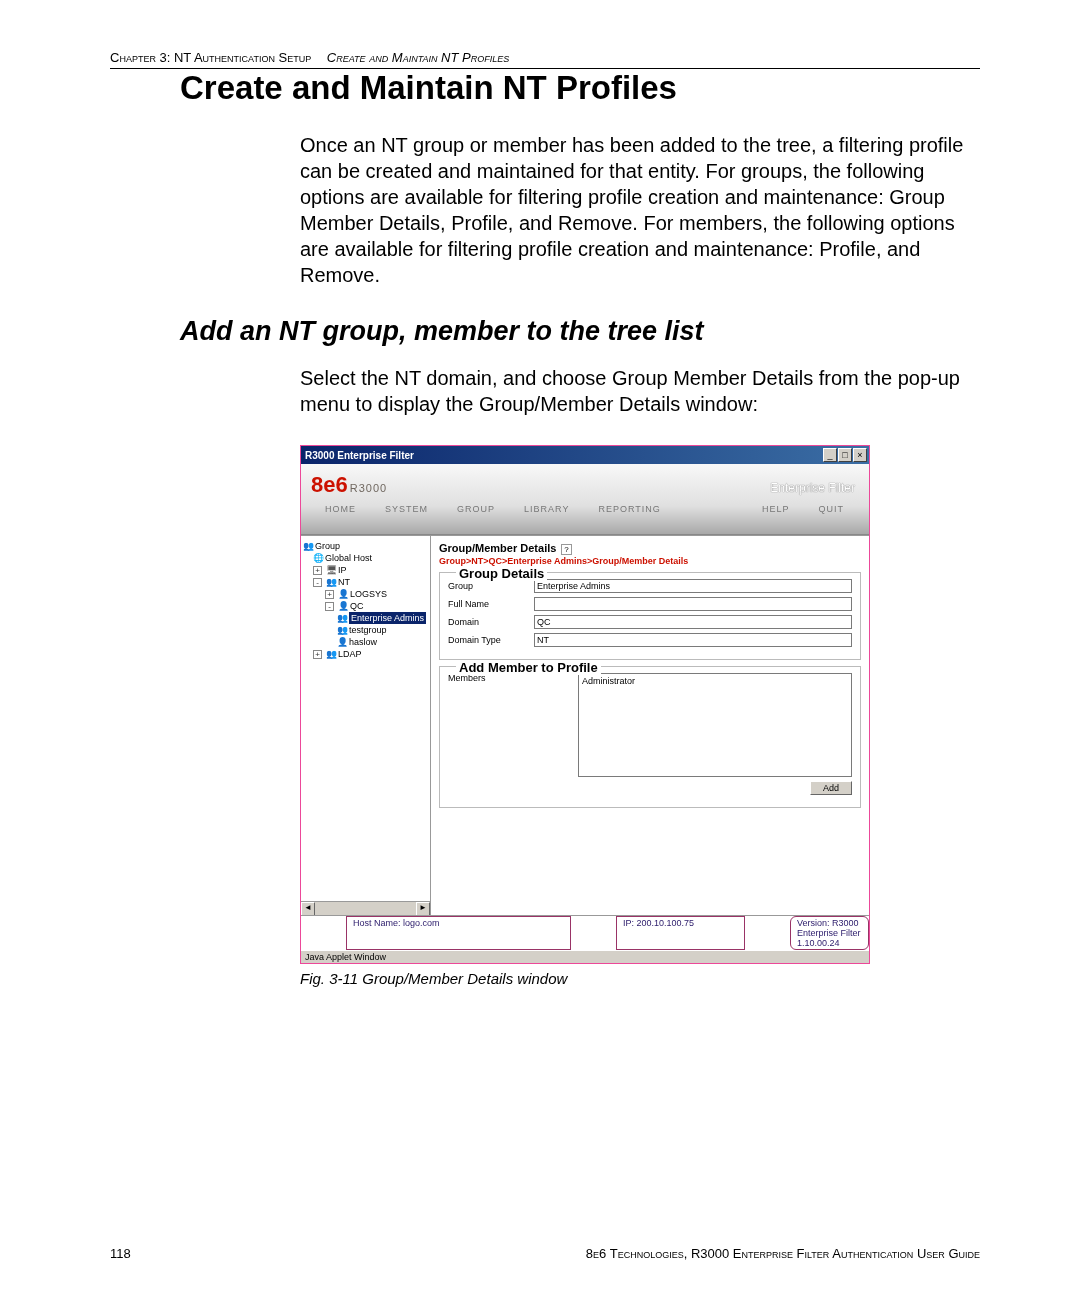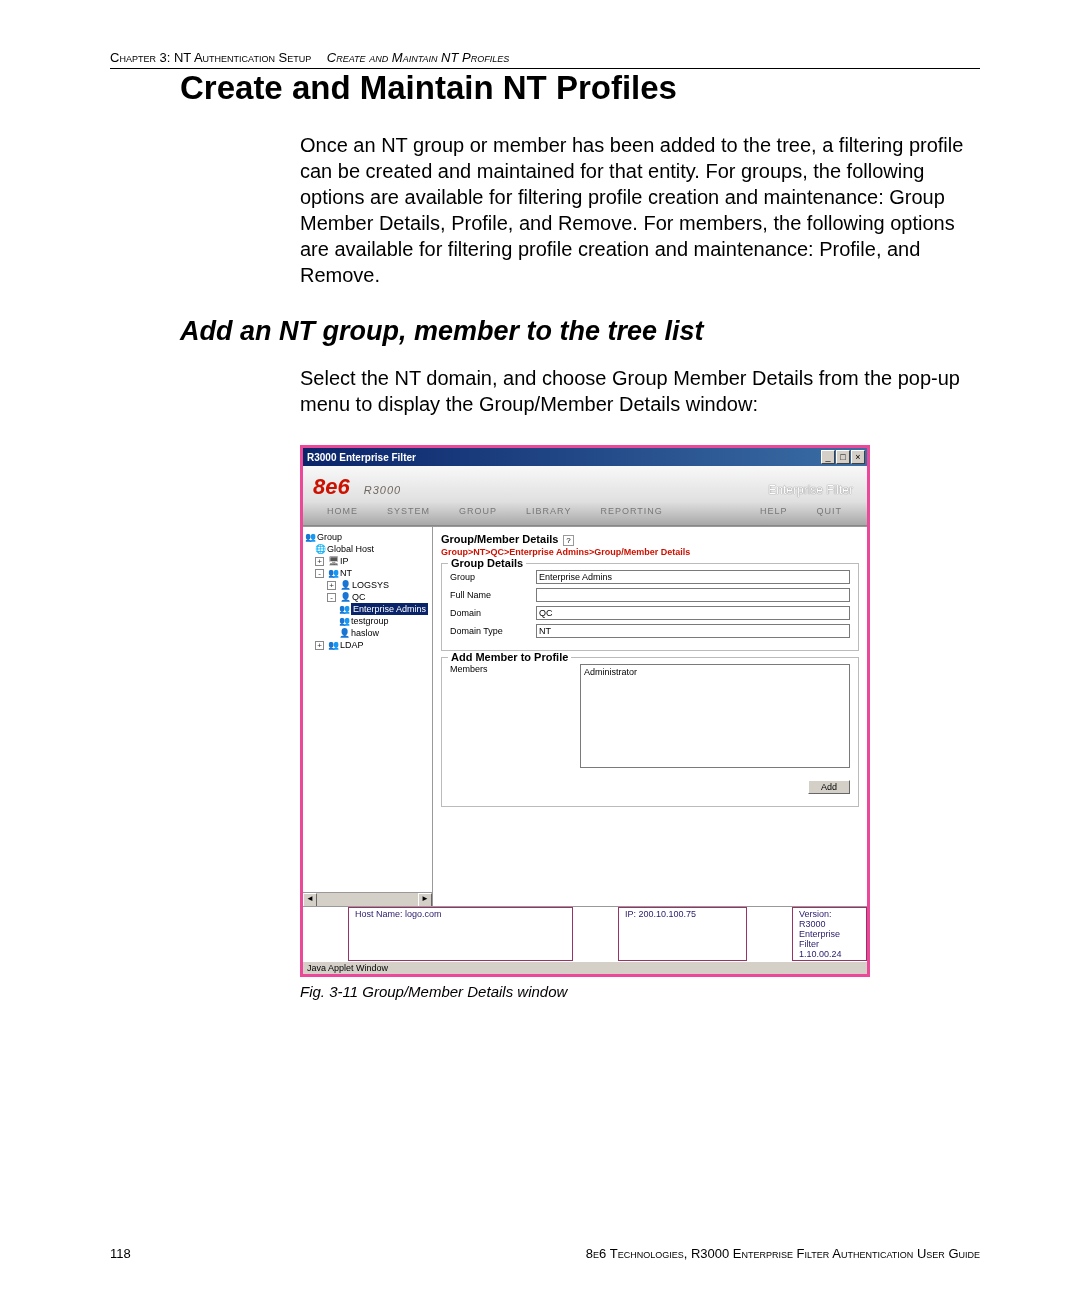--- a/index.html
+++ b/index.html
@@ -61,21 +61,21 @@
   }
   .page-footer .pg-right {
     font-variant: small-caps;
   }
 
   
   .app-window {
     margin-left: 190px;
     margin-right: 10px;
     width: 570px;
-    border: 3px solid #ec4899;
+    border: 1px solid #ec4899;
     background: #d4d0c8;
     font-family: Tahoma, Arial, sans-serif;
   }
   .titlebar {
     background: linear-gradient(to right, #0a246a, #3b6ea5);
     color: #fff;
     display: flex;
     align-items: center;
     height: 18px;
     padding: 0 2px 0 4px;
@@ -91,39 +91,39 @@
   .brand-strip {
     background: linear-gradient(to bottom, #f8f8f8 0%, #e0e0e0 60%, #a8a8a8 100%);
     padding: 8px 10px 0 10px;
     border-bottom: 1px solid #888;
   }
   .brand-row {
     display: flex;
     align-items: baseline;
     justify-content: space-between;
   }
-  .brand-left { display:flex; align-items:baseline; gap:14px;font-style:italic;}
+  .brand-left { display:flex; align-items:baseline; gap:2px;}
   .brand-8e6 {
     color: #cc1100; font-weight:bold; font-size:22px;
   }
   .brand-r3000 {
     color: #706860; font-size:11px; letter-spacing:1px;
   }
   .brand-ent {
     color: #fff; font-size:12px;
     text-shadow: 0 0 1px #333;
     padding-right: 4px;
   }
   .nav {
     display:flex;
     font-size:9px;
     color:#777;
     letter-spacing:1px;
     margin-top:4px;
-    padding-bottom:7px;
+    padding-bottom:18px;
   }
   .nav .nav-item { padding: 2px 14px; border-right:1px solid transparent;}
   .nav .spacer { flex:1; }
 
   .workarea {
     display:flex;
     background:#fff;
     height: 380px;
     border-top:1px solid #999;
   }
@@ -153,45 +153,45 @@
   .detail-pane {
     flex:1; background:#fff; padding:6px 8px; font-size:9px; color:#000; position:relative;
   }
   .dp-title { font-weight:bold; font-size:11px; }
   .dp-help { display:inline-block; width:11px; height:11px; border:1px solid #999; font-size:8px; text-align:center; line-height:10px; margin-left:2px;}
   .dp-crumb { color:#cc1100; font-size:9px; font-weight:bold; margin-top:1px; }
   .fieldset {
     border:1px solid #bbb; margin-top:6px; padding:6px 8px 8px 8px; position:relative;
   }
   .fieldset .legend {
-    position:absolute; top:-7px; left:6px; background:#fff; padding:0 3px; font-size:11px; font-weight:bold;
+    position:absolute; top:-7px; left:16px; background:#fff; padding:0 3px; font-size:13px; font-weight:bold;
   }
   .form-row { display:flex; align-items:center; margin-bottom:4px; }
   .form-row .flabel { width:86px; font-size:9px; }
   .form-row .finput {
     flex:1; height:14px; border:1px solid #7a7a7a; background:#fff; font-size:9px; padding:0 2px; display:flex; align-items:center;
   }
   .members-box {
     border:1px solid #7a7a7a; background:#fff; height:104px; padding:2px 3px; font-size:9px;
   }
-  .add-btn-row { display:flex; justify-content:flex-end; margin-top:12px;}
+  .add-btn-row { display:flex; justify-content:flex-end; margin-top:4px;}
   .add-btn {
     background:#d4d0c8; border:1px solid #fff; border-right-color:#666; border-bottom-color:#666;
     font-size:9px; padding:1px 12px;
   }
 
   .status-strip {
     display:flex; background:#fff; border-top:1px solid #999; font-size:9px;
   }
   .status-cell {
     border:1px solid #936; padding:1px 6px; color:#2a1a6a;margin-left:45px;
   }
   .status-a { width:225px; }
   .status-b { width:129px; }
-  .status-c { flex:1; }
+  .status-c { flex:1;border-radius:6px; }
   .applet-bar {
     background:#d4d0c8; font-size:9px; padding:1px 4px; border-top:1px solid #fff;
   }
 </style>
 </head>
 <body>
 
 <div class="header-line">
   <span class="h-left">Chapter 3: NT Authentication Setup</span>
   <span class="h-right">Create and Maintain NT Profiles</span>

